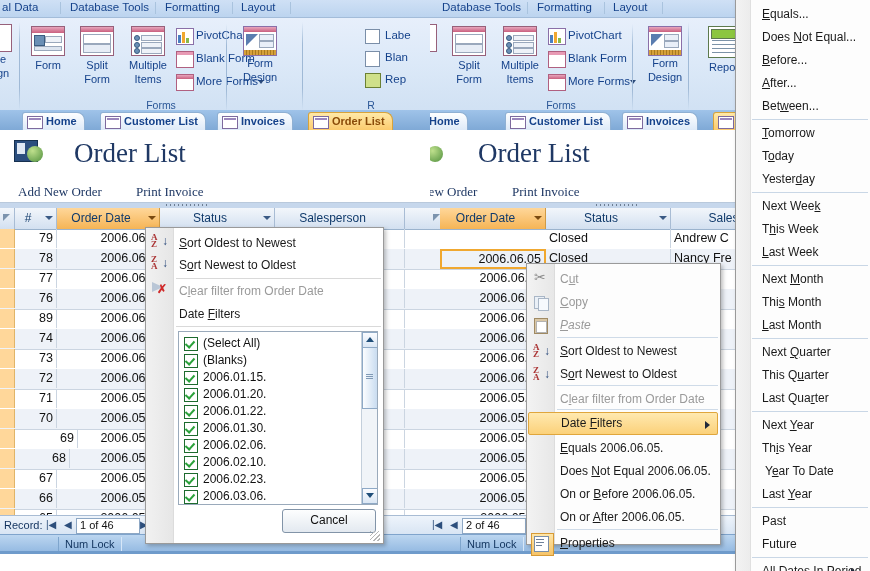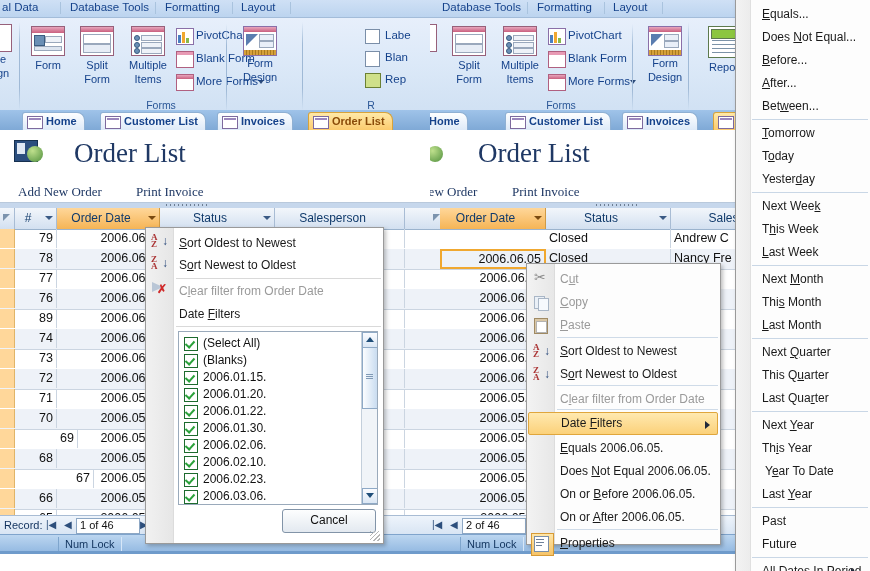--- a/index.html
+++ b/index.html
@@ -403,28 +403,28 @@
         </div>
         <div class="row" style="top: 226px;">
           <div class="sel"></div>
           <div class="cell num" style="left:14px;width:64px">69</div>
           <div class="cell num" style="left:57px;width:103px">2006.05.2</div>
           <div class="cell" style="left:160px;width:115px"></div>
           <div class="cell" style="left:275px;width:130px"></div>
         </div>
         <div class="row alt" style="top: 246px;">
           <div class="sel"></div>
-          <div class="cell num" style="left:20px;width:37px">68</div>
+          <div class="cell num" style="left:14px;width:56px">68</div>
           <div class="cell num" style="left:57px;width:103px">2006.05.2</div>
           <div class="cell" style="left:160px;width:115px"></div>
           <div class="cell" style="left:275px;width:130px"></div>
         </div>
         <div class="row" style="top: 266px;">
           <div class="sel"></div>
-          <div class="cell num" style="left:28px;width:66px">67</div>
+          <div class="cell num" style="left:14px;width:43px">67</div>
           <div class="cell num" style="left:57px;width:103px">2006.05.2</div>
           <div class="cell" style="left:160px;width:115px"></div>
           <div class="cell" style="left:275px;width:130px"></div>
         </div>
         <div class="row alt" style="top: 286px;">
           <div class="sel"></div>
           <div class="cell num" style="left:14px;width:43px">66</div>
           <div class="cell num" style="left:57px;width:103px">2006.05.2</div>
           <div class="cell" style="left:160px;width:115px"></div>
           <div class="cell" style="left:275px;width:130px"></div>
@@ -776,21 +776,21 @@
         <div class="csep" style="left: 30px; right: 2px; top: 265px;"></div>
         <div class="cmi dis" style="top: 4px;">C<u>u</u>t</div>
         <div class="cmicon" style="top: 8px;">
           <span style="position:absolute;left:1px;top:-3px;font-size:14px;color:#8c8c8c">✂</span>
         </div>
         <div class="cmi dis" style="top: 27px;"><u>C</u>opy</div>
         <div class="cmicon" style="top: 31px;">
           <div style="position:absolute;left:1px;top:1px;width:9px;height:11px;background:#eaf0f7;border:1px solid #a9b6c6"></div>
           <div style="position:absolute;left:5px;top:3px;width:9px;height:11px;background:#f6f9fd;border:1px solid #a9b6c6"></div>
         </div>
-        <div class="cmi dis" style="top: 50px;"><u>P</u>aste</div>
+        <div class="cmi dis" style="top: 50px; font-style: italic;"><u>P</u>aste</div>
         <div class="cmicon" style="top: 54px;">
           <div style="position:absolute;left:1px;top:0;width:12px;height:14px;background:#d9c7a6;border:1px solid #a08a63"></div>
           <div style="position:absolute;left:3px;top:3px;width:9px;height:10px;background:#fff;border:1px solid #b3b3b3"></div>
         </div>
         <div class="cmi" style="top: 76px;"><u>S</u>ort Oldest to Newest</div>
         <div class="cmicon" style="top: 80px;">
           <div class="az" style="left:0;top:0">A<br>Z</div>
           <div class="arrdown" style="left:11px;top:1px">↓</div>
         </div>
         <div class="cmi" style="top: 99px;">S<u>o</u>rt Newest to Oldest</div>

